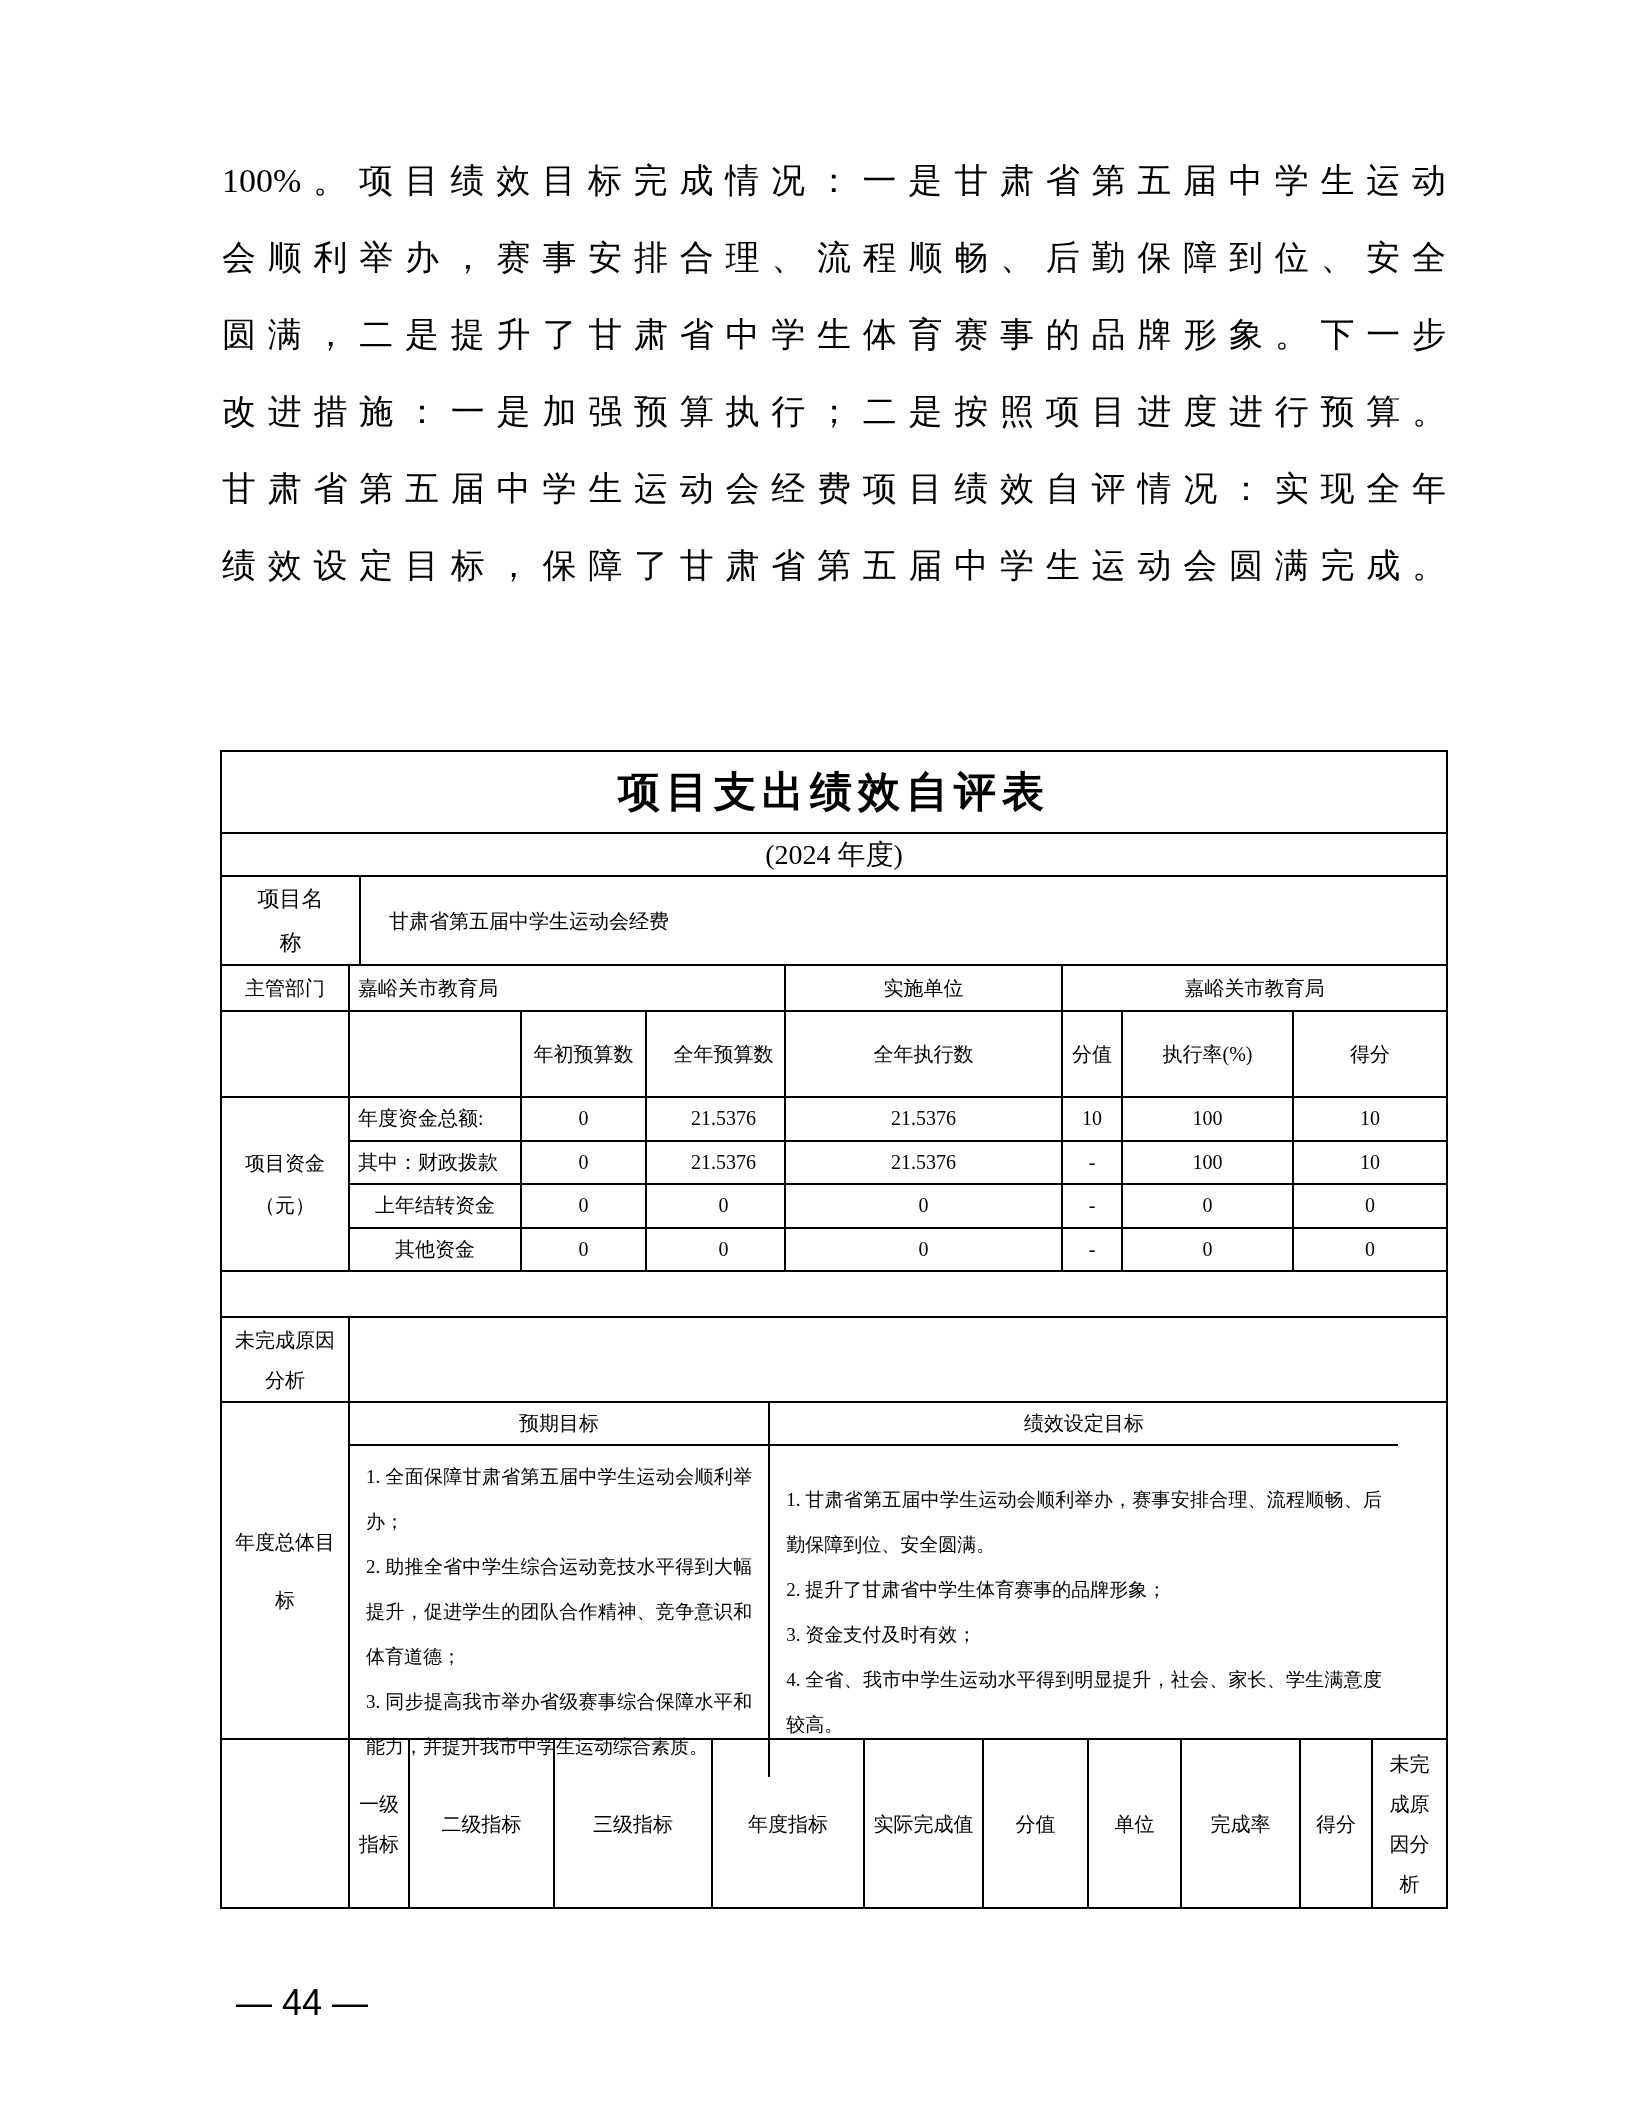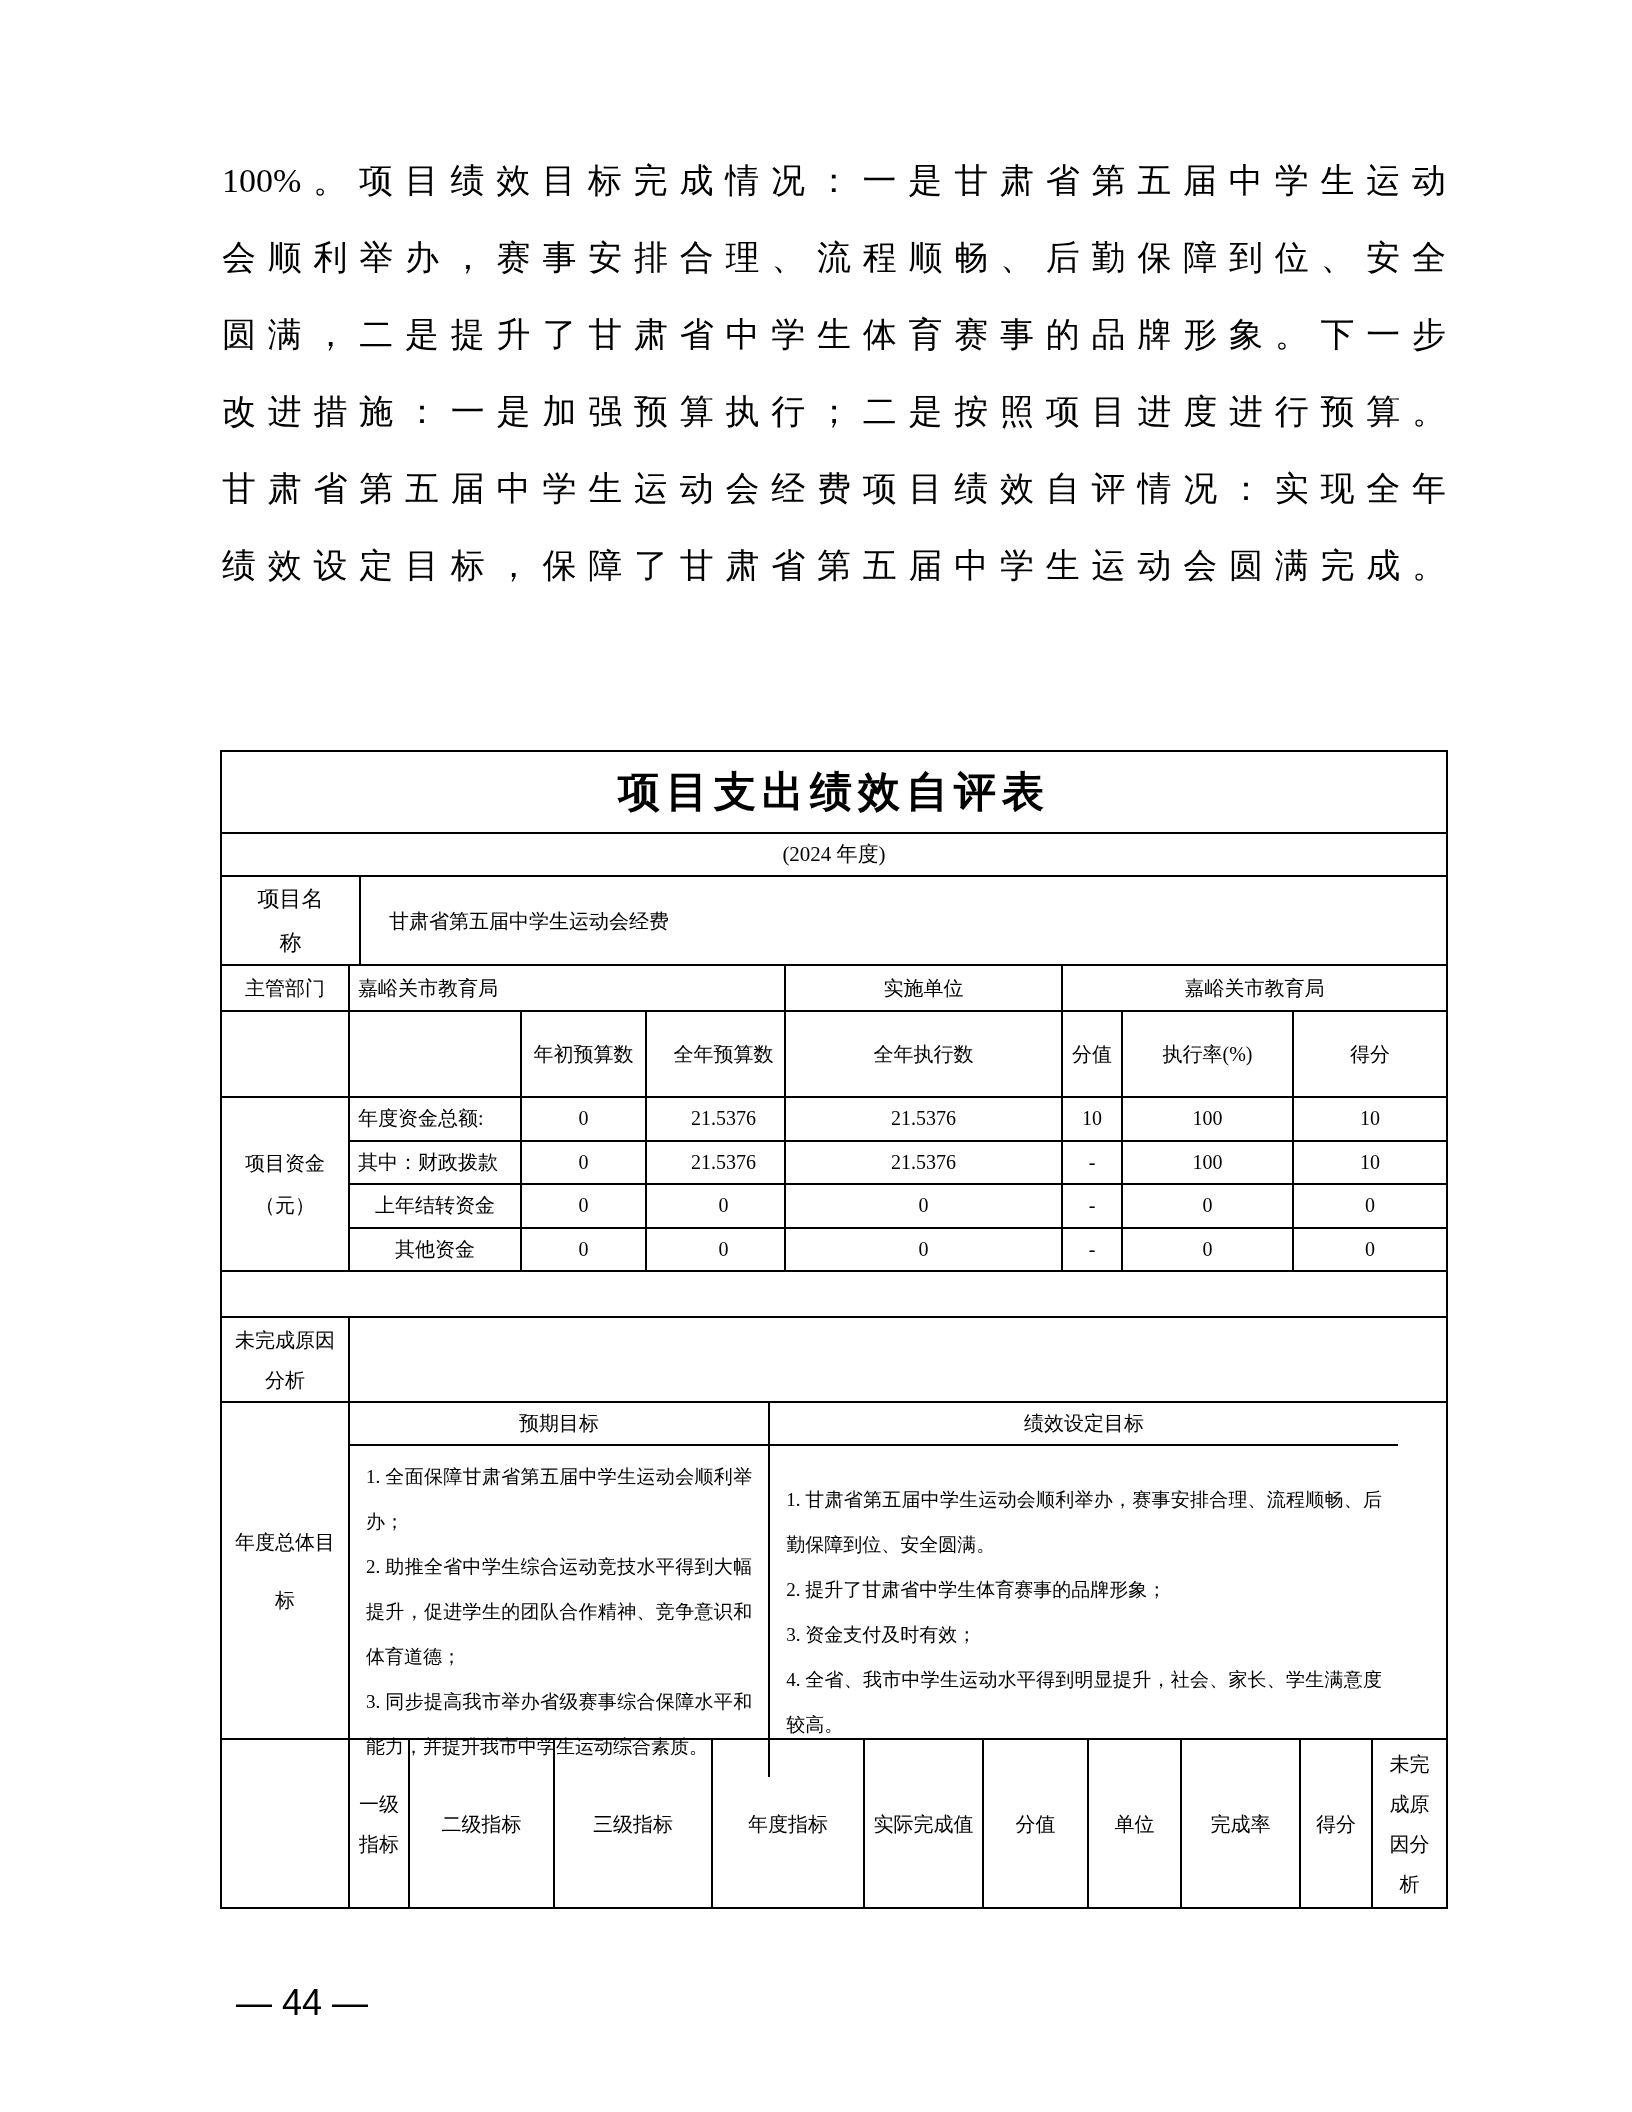--- a/index.html
+++ b/index.html
@@ -24,21 +24,21 @@
   .row:last-child{border-bottom:none;}
   .cell{
     box-sizing:border-box;border-right:2px solid #000;
     display:flex;align-items:center;justify-content:center;
     text-align:center;padding:0 8px;line-height:40px;
   }
   .cell:last-child{border-right:none;}
   .title-row{height:80px;}
   .title-cell{width:100%;font-size:42px;font-weight:bold;letter-spacing:6px;}
   .subtitle-row{height:41px;}
-  .subtitle-cell{width:100%;font-size:21px;line-height:21px;}
+  .subtitle-cell{width:100%;font-size:28px;line-height:21px;}
   .name-row{height:87px;}
   .name-lbl{width:140px;font-size:22px;line-height:44px;padding:0 25px;}
   .name-val{width:1096px;justify-content:flex-start;text-align:left;padding-left:28px;}
   .dept-row{height:44px;line-height:44px;}
   .dept-row .cell{line-height:44px;}
   .fund-head-row{height:84px;}
   .fund-lbl{width:128px;line-height:42px;padding:0 10px;}
   .fund-right{width:1096px;display:flex;flex-direction:column;}
   .subrow{display:flex;border-bottom:2px solid #000;height:43px;flex:1;}
   .subrow:last-child{border-bottom:none;}

